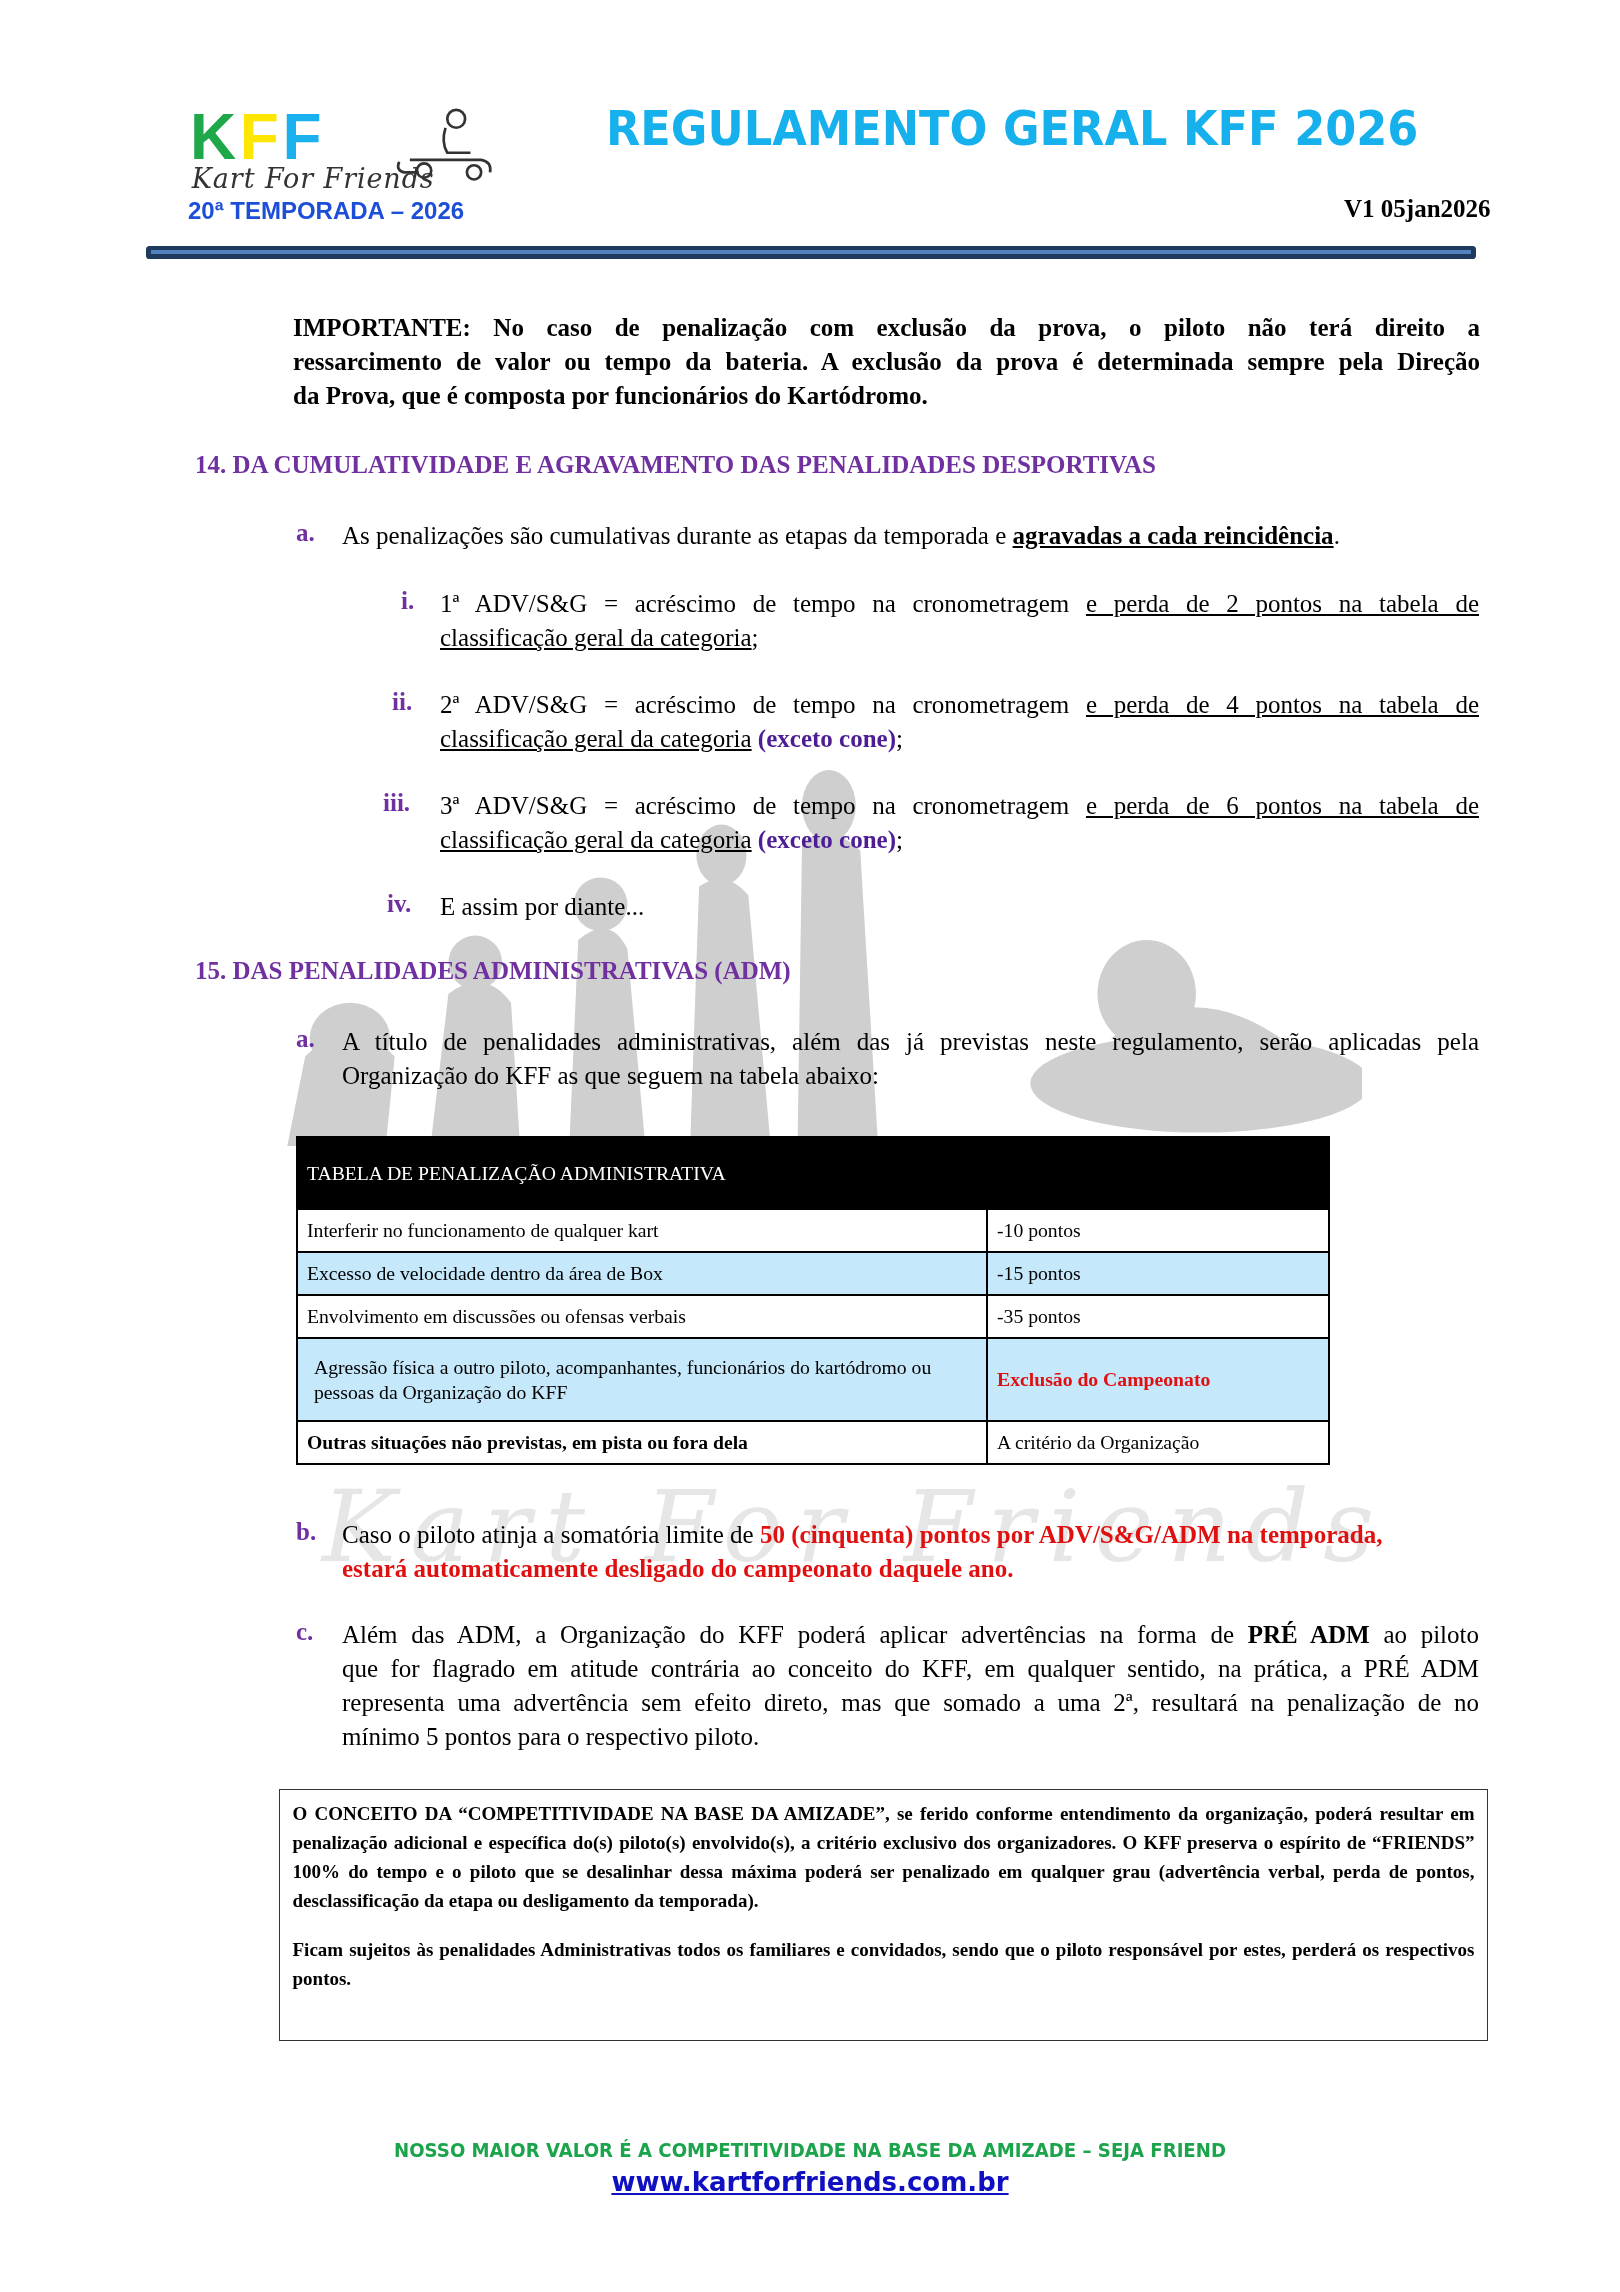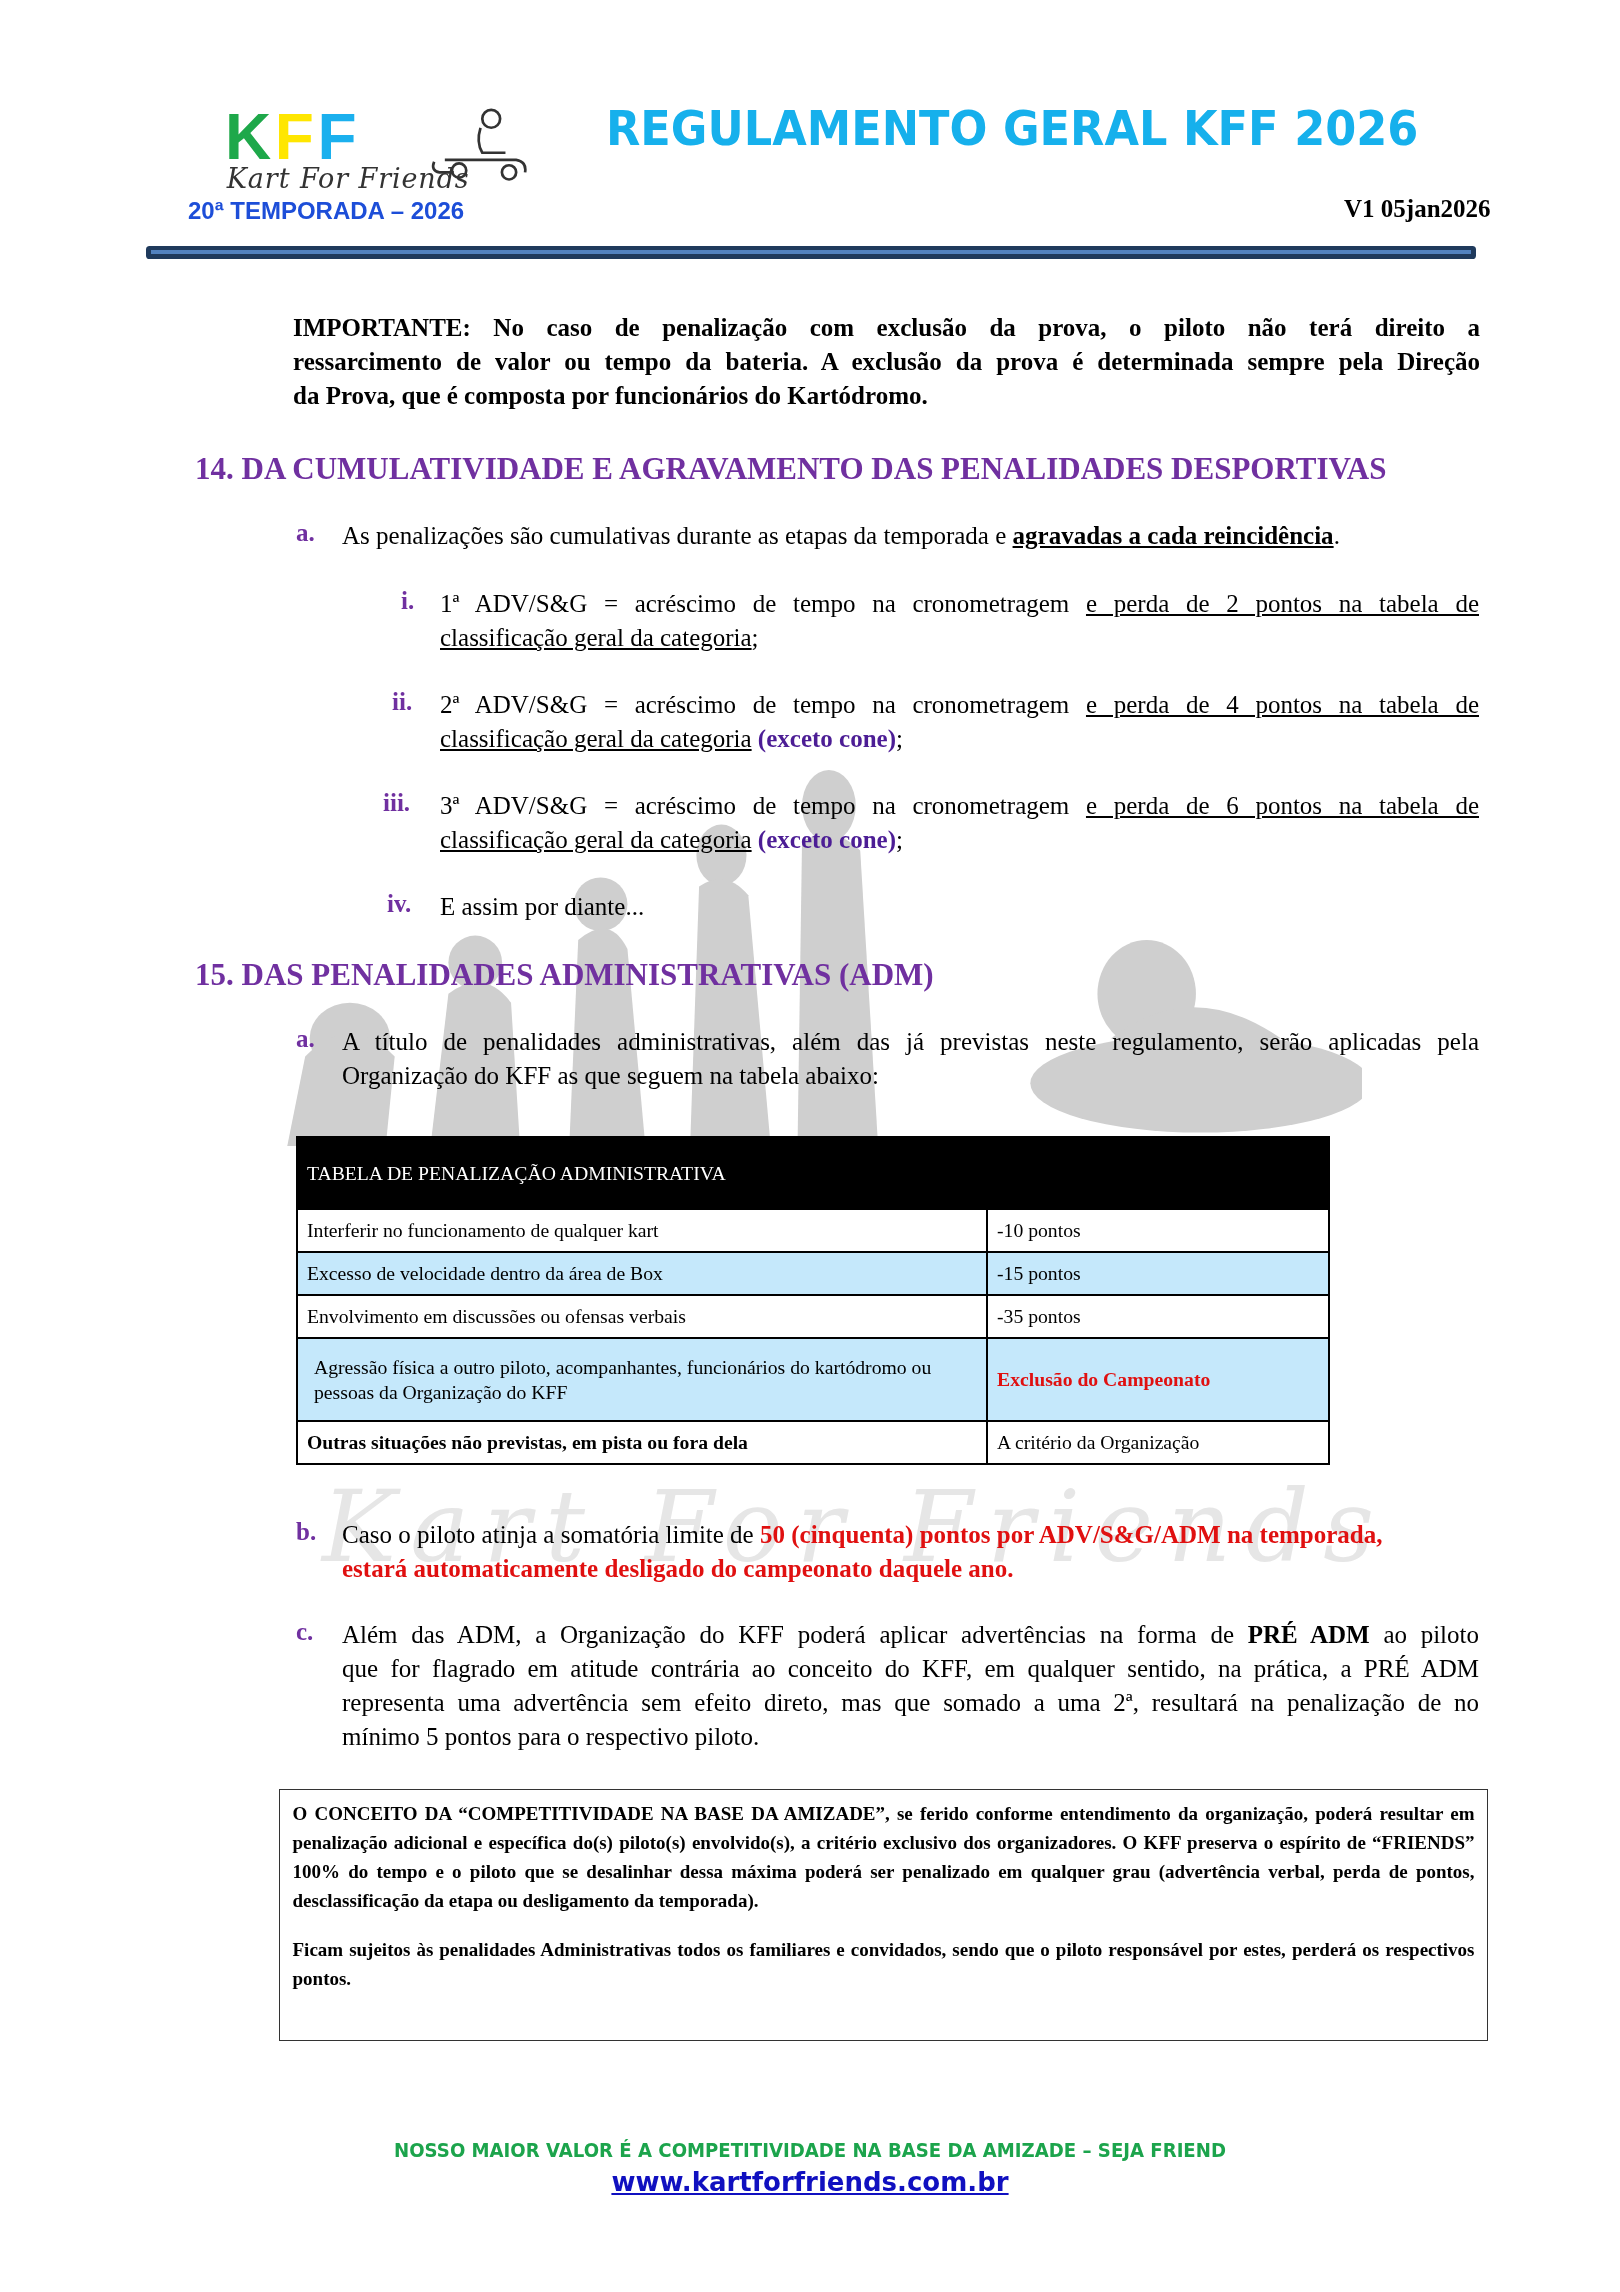--- a/index.html
+++ b/index.html
@@ -1,21 +1,21 @@
 <!DOCTYPE html>
 <html style="font-size:14.3px"><head>
 <meta charset="utf-8">
 <style>
   html, body { margin:0; padding:0; background:#ffffff; }
   body { width:1620px; height:2293px; position:relative; overflow:hidden;
          font-family:"Liberation Serif", "DejaVu Serif", serif; color:#000; }
   .abs { position:absolute; }
 
   
-  .logo { left:190px; top:106px; width:296px; height:90px;margin-left:35px; }
+  .logo { left:190px; top:106px; width:296px; height:90px; }
   .logo-letters { position:absolute; left:0; top:0; font-family:"Liberation Sans", sans-serif; font-weight:bold; font-size:64px; letter-spacing:3.6px; line-height:63px; }
   .logo-letters .k { color:#1ea84a; }
   .logo-letters .f1 { color:#ffe600; }
   .logo-letters .f2 { color:#1bb0ee; }
   .logo-tag { position:absolute; left:1.8px; top:57px; font-family:"DejaVu Serif", serif; font-style:italic; font-size:27px; color:#333; letter-spacing:0.9px; }
   .kart-icon { position:absolute; left:202px; top:0; width:107px; height:81px; }
   .season { left:188px; top:197px; font-family:"Liberation Sans", sans-serif; font-weight:bold; font-size:24px; color:#1d4ed8; }
   .doc-title { left:606px; top:100px; font-family:"DejaVu Sans", sans-serif; font-weight:bold; font-size:48px; color:#16b0ec; letter-spacing:0px; transform:scaleX(0.93); transform-origin:left top; }
   .version { left:1308px; top:195px; font-weight:bold; font-size:25px;margin-left:36px; }
   .header-rule { left:146px; top:246px; width:1330px; height:12.5px; background:#1f3a5c; border-radius:3.6px; }
@@ -25,21 +25,21 @@
   .watermark { left:251px; top:770px; width:1111px; height:376px; opacity:1; }
   .wm-script { left:322px; top:1469px; font-family:"DejaVu Serif", serif; font-style:italic; font-size:99px; color:#e6e6e6; letter-spacing:14.3px; }
 
   
   .p { font-size:25px; line-height:34px; }
   .bold { font-weight:bold; }
   .justify { text-align:justify; text-align-last:justify; }
   .red { color:#e01010; }
   .dred { color:#4c1d95; }
   .u { text-decoration:underline; }
-  .heading { font-weight:bold; font-size:31px; color:#7030a0; }
+  .heading { font-weight:bold; font-size:25px; color:#7030a0; }
 
   .marker { position:absolute; color:#7030a0; font-weight:bold; font-size:25px; }
 
   
   .ptable { left:296px; top:1136px; width:1034px; border-collapse:collapse; font-size:19.7px; }
   .ptable td { border:2.7px solid #000; padding:0 9px; }
   .ptable .thead td { background:#000; color:#fff; height:70px; font-size:19.7px; }
   .ptable .row-w td { background:#fff; height:41px; }
   .ptable .row-b td { background:#c5e8fb; height:41px; }
   .ptable .row-tall td { height:81px; }

